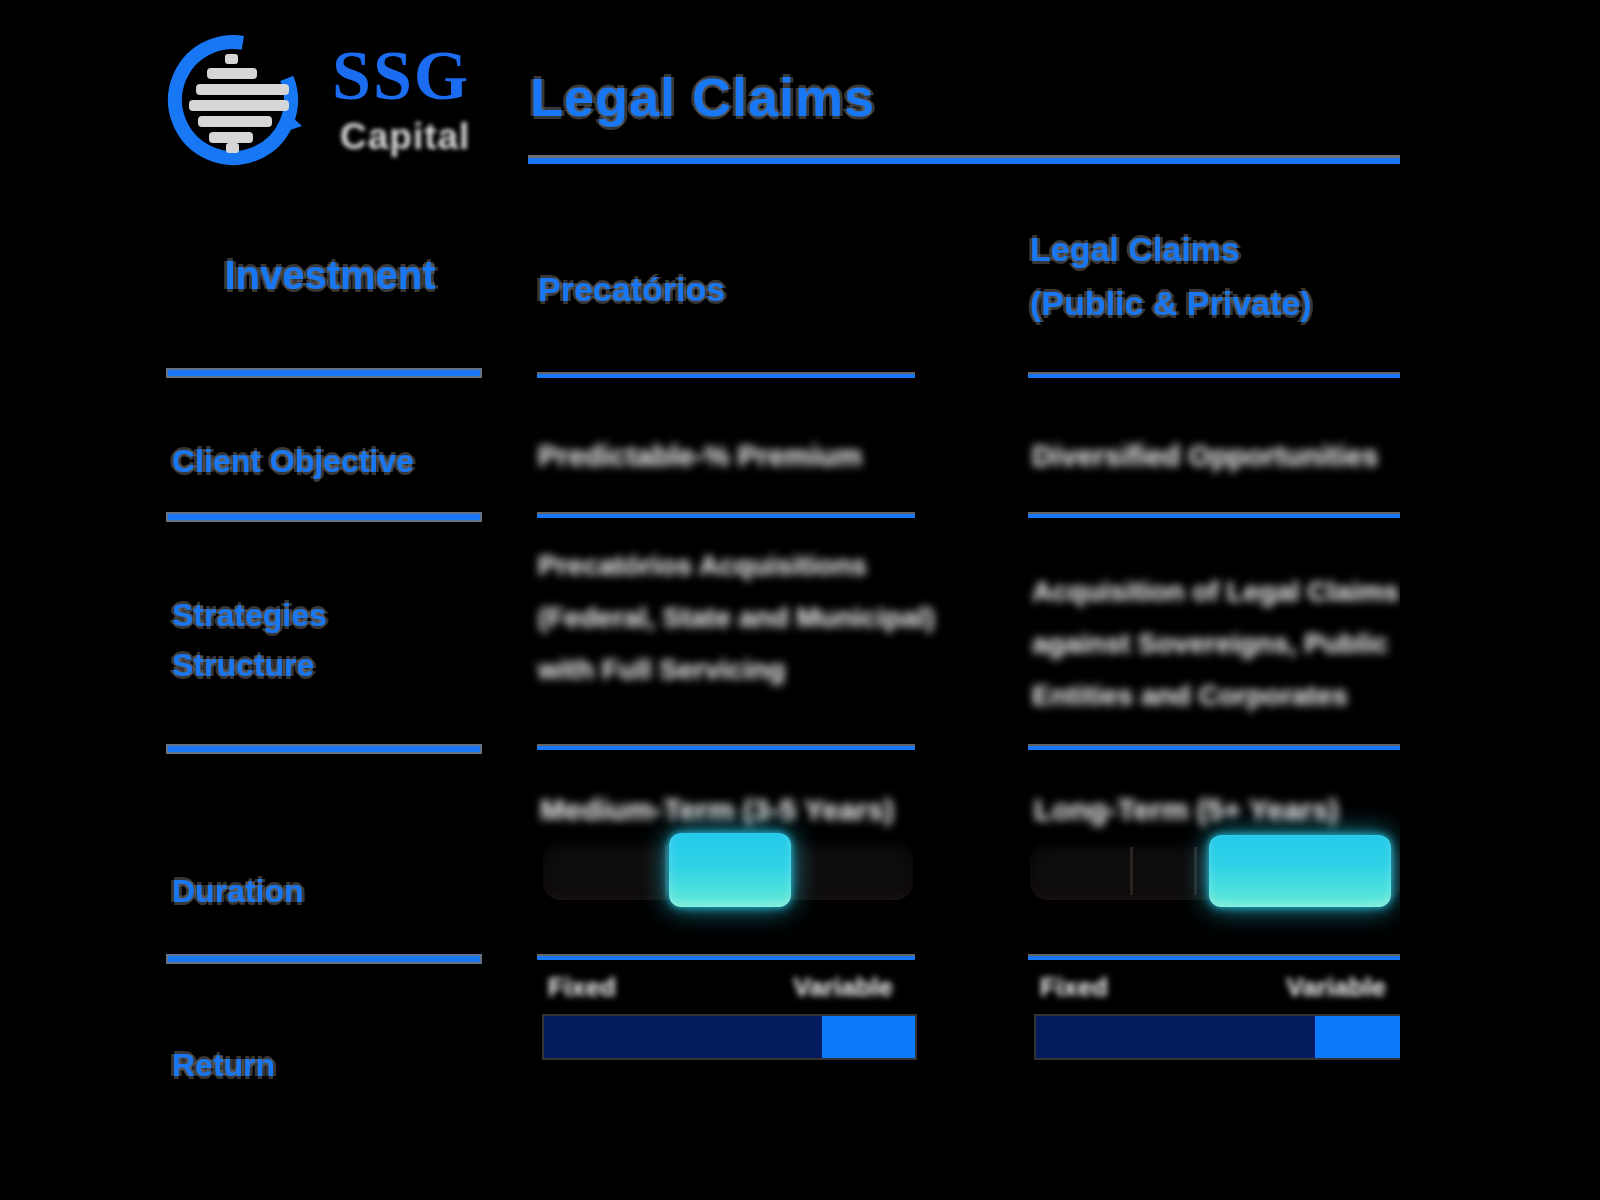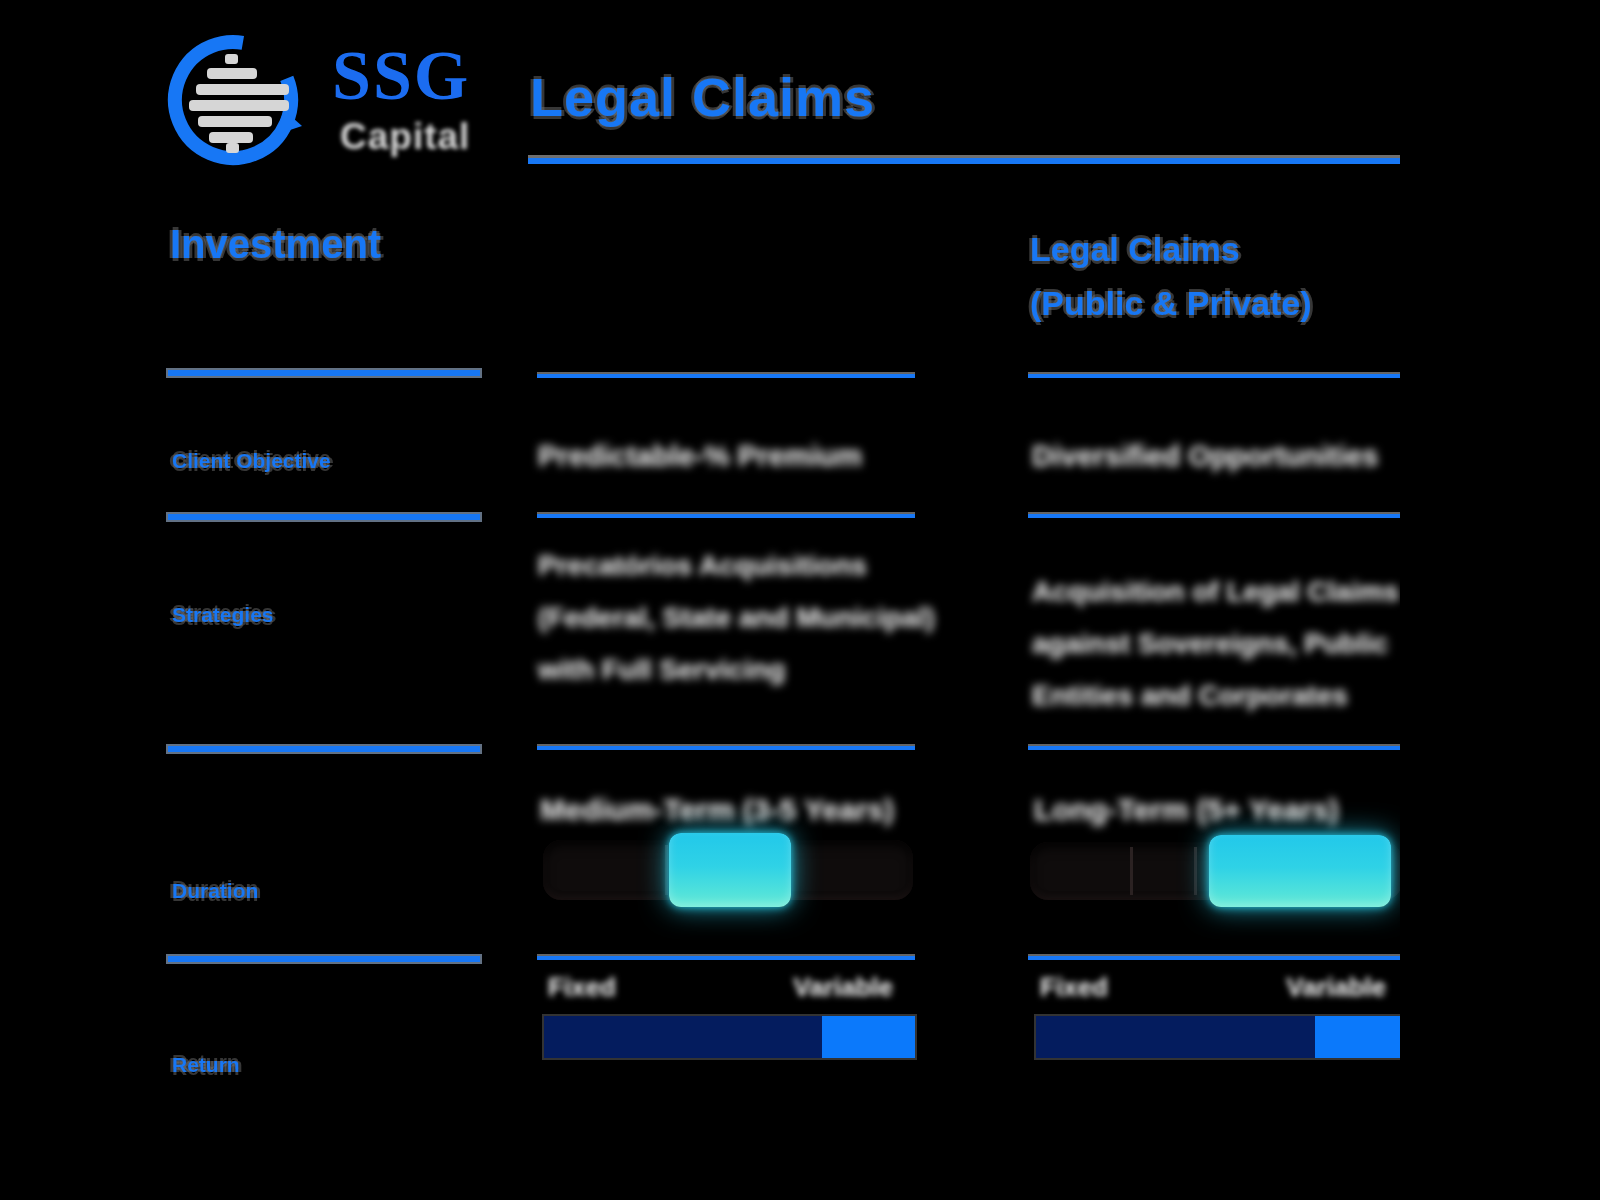--- a/index.html
+++ b/index.html
@@ -7,21 +7,21 @@
          font-family:"Liberation Sans","DejaVu Sans",sans-serif;}
   .abs{position:absolute;}
 
   
   .h-blue{color:#1777f5;font-weight:700;
           text-shadow:3px 0 0 rgba(110,110,110,.5),-3px 0 0 rgba(110,110,110,.5),
                       0 3px 0 rgba(110,110,110,.5),0 -3px 0 rgba(110,110,110,.5);}
   .title{font-size:54px;letter-spacing:1px;}
   .col-hdr{font-size:34px;line-height:54px;}
   .left-hdr{font-size:40px;line-height:62px;}
-  .row-label{font-size:21px;line-height:50px;}
+  .row-label{font-size:32px;line-height:50px;}
   .redacted{color:#fff;font-weight:700;filter:blur(4px);}
   .cell-one{font-size:29px;}
   .cell-multi{font-size:28px;line-height:52px;}
   .dur-caption{font-size:30px;}
   .fv-label{font-size:26px;filter:blur(3px);}
 
   
   .sep{height:6px;background:linear-gradient(180deg,rgba(111,111,111,.9) 0 30%,#1777f5 30% 100%);}
   .sep-frame{height:6px;background:#1777f5;border:2px solid rgba(112,112,112,.85);}
   .sep-title{height:9px;background:linear-gradient(180deg,#6f6f6f 0 35%,#1777f5 35% 100%);}
@@ -67,38 +67,40 @@
         <rect x="63" y="113" width="13" height="10" rx="3"></rect>
       </g>
     </svg>
   </div>
   <div class="abs brand" style="left:332px;top:36px;">SSG</div>
   <div class="abs brand-sub" style="left:340px;top:116px;">Capital</div>
 
   <div class="abs h-blue title" style="left:530px;top:66px;">Legal Claims</div>
   <div class="abs sep-title" style="left:528px;top:155px;width:872px;"></div>
 
-  <div class="abs h-blue left-hdr" style="left:170px;top:213px;width:320px;">
+  <div class="abs h-blue left-hdr" style="left:170px;top:244px;width:320px;text-align:center;">
     <div>Investment</div>
   </div>
   <div class="abs sep-frame" style="left:166px;top:368px;width:312px;"></div>
 
   <div class="abs h-blue row-label" style="left:172px;top:436px;">Client Objective</div>
   <div class="abs sep-frame" style="left:166px;top:512px;width:312px;"></div>
 
   <div class="abs h-blue row-label" style="left:172px;top:590px;width:320px;">
     <div>Strategies</div>
+    <div>Structure</div>
   </div>
   <div class="abs sep-frame" style="left:166px;top:744px;width:312px;"></div>
 
   <div class="abs h-blue row-label" style="left:172px;top:866px;">Duration</div>
   <div class="abs sep-frame" style="left:166px;top:954px;width:312px;"></div>
 
   <div class="abs h-blue row-label" style="left:172px;top:1040px;">Return</div>
 
+  <div class="abs h-blue col-hdr" style="left:538px;top:262px;">Precatórios</div>
   <div class="abs sep" style="left:537px;top:372px;width:378px;"></div>
 
   <div class="abs redacted cell-one" style="left:538px;top:440px;width:378px;">Predictable-% Premium</div>
   <div class="abs sep" style="left:537px;top:512px;width:378px;"></div>
 
   <div class="abs redacted cell-multi" style="left:538px;top:540px;width:400px;">
     <div>Precatórios Acquisitions</div>
     <div>(Federal, State and Municipal)</div>
     <div>with Full Servicing</div>
   </div>

